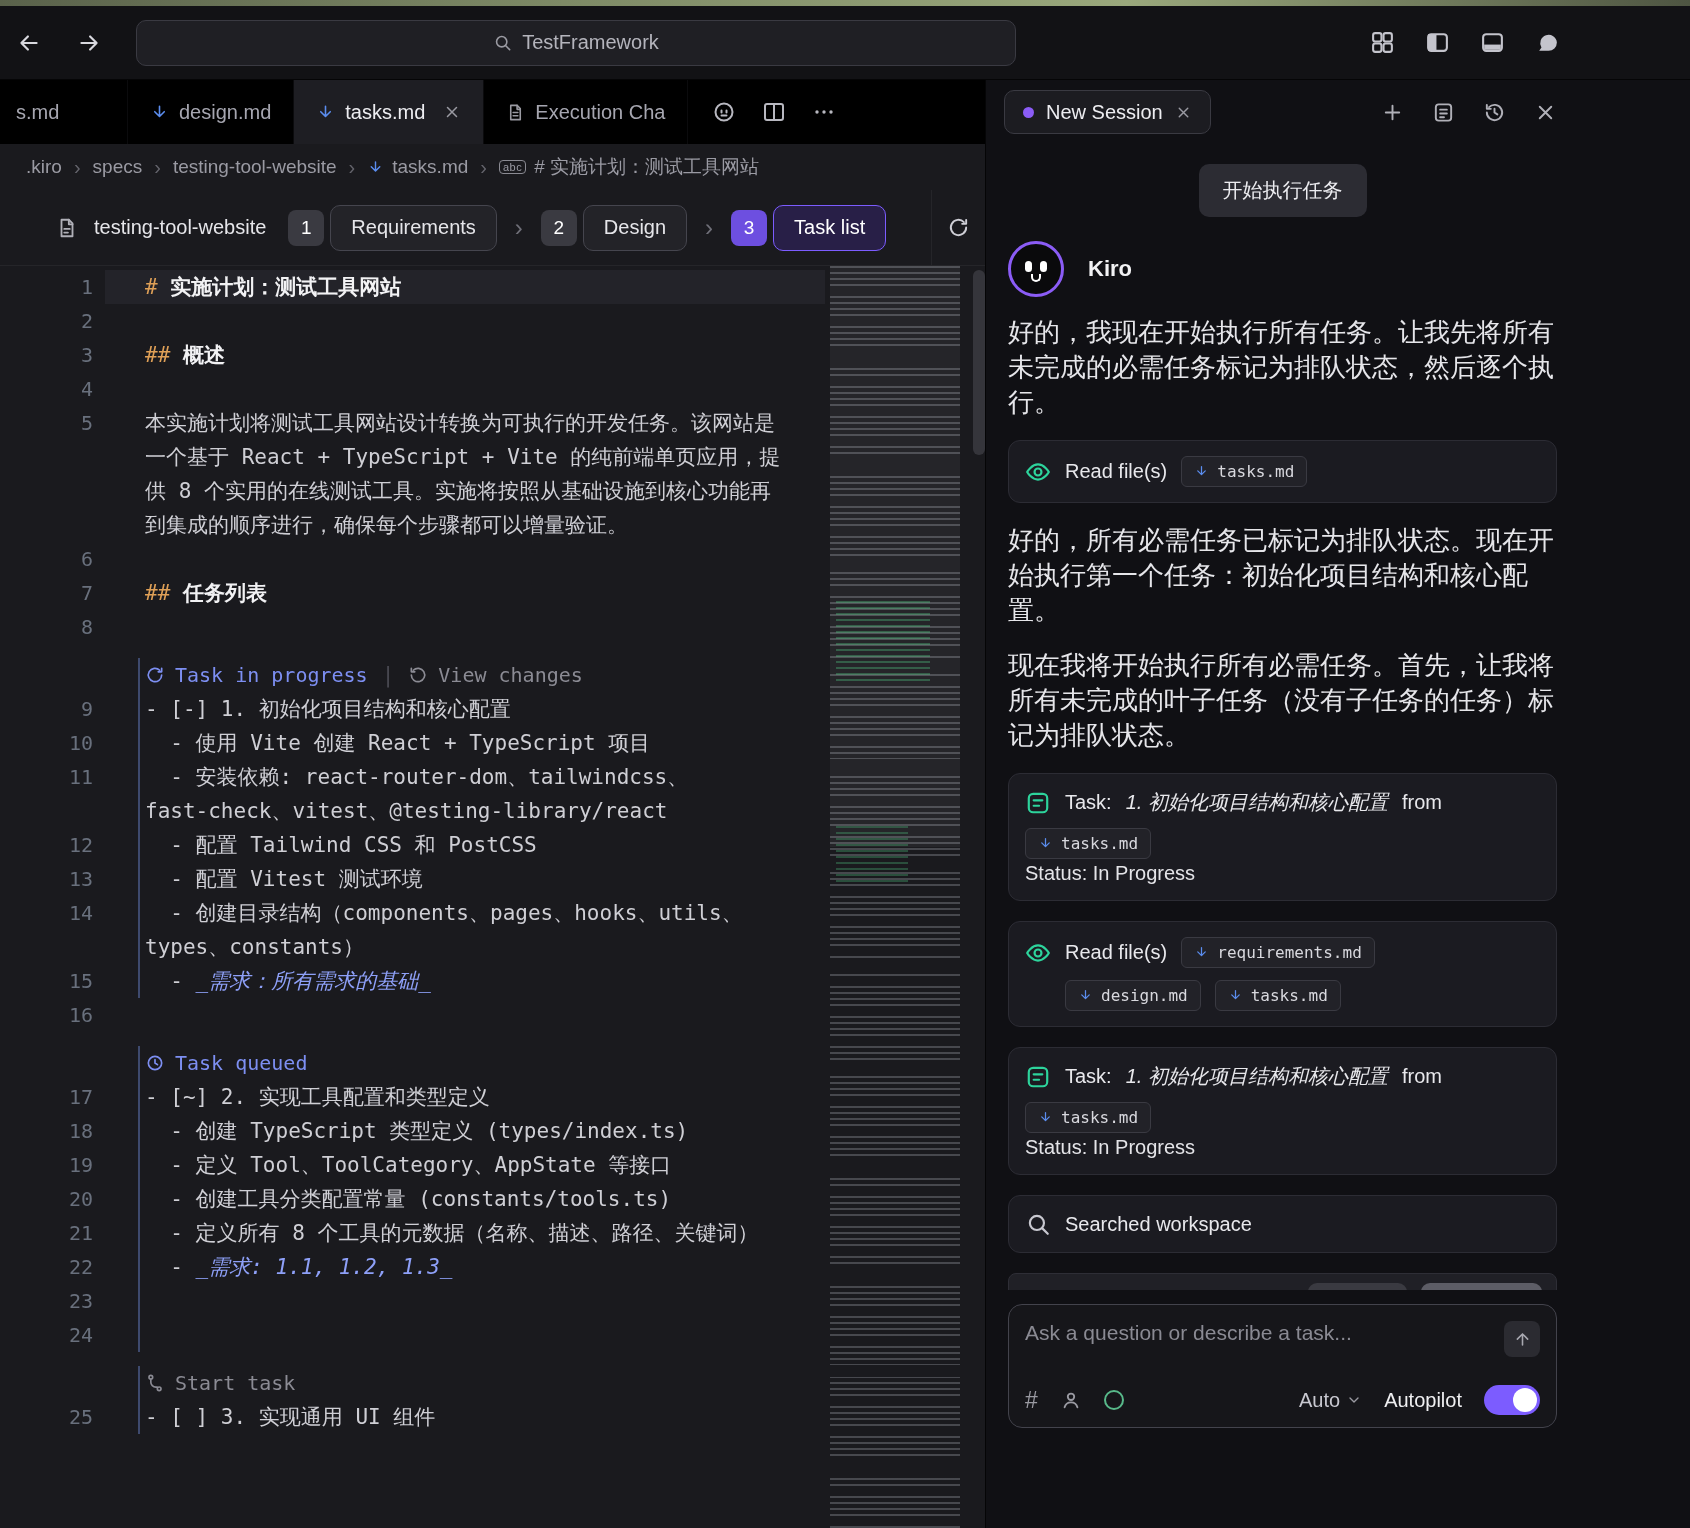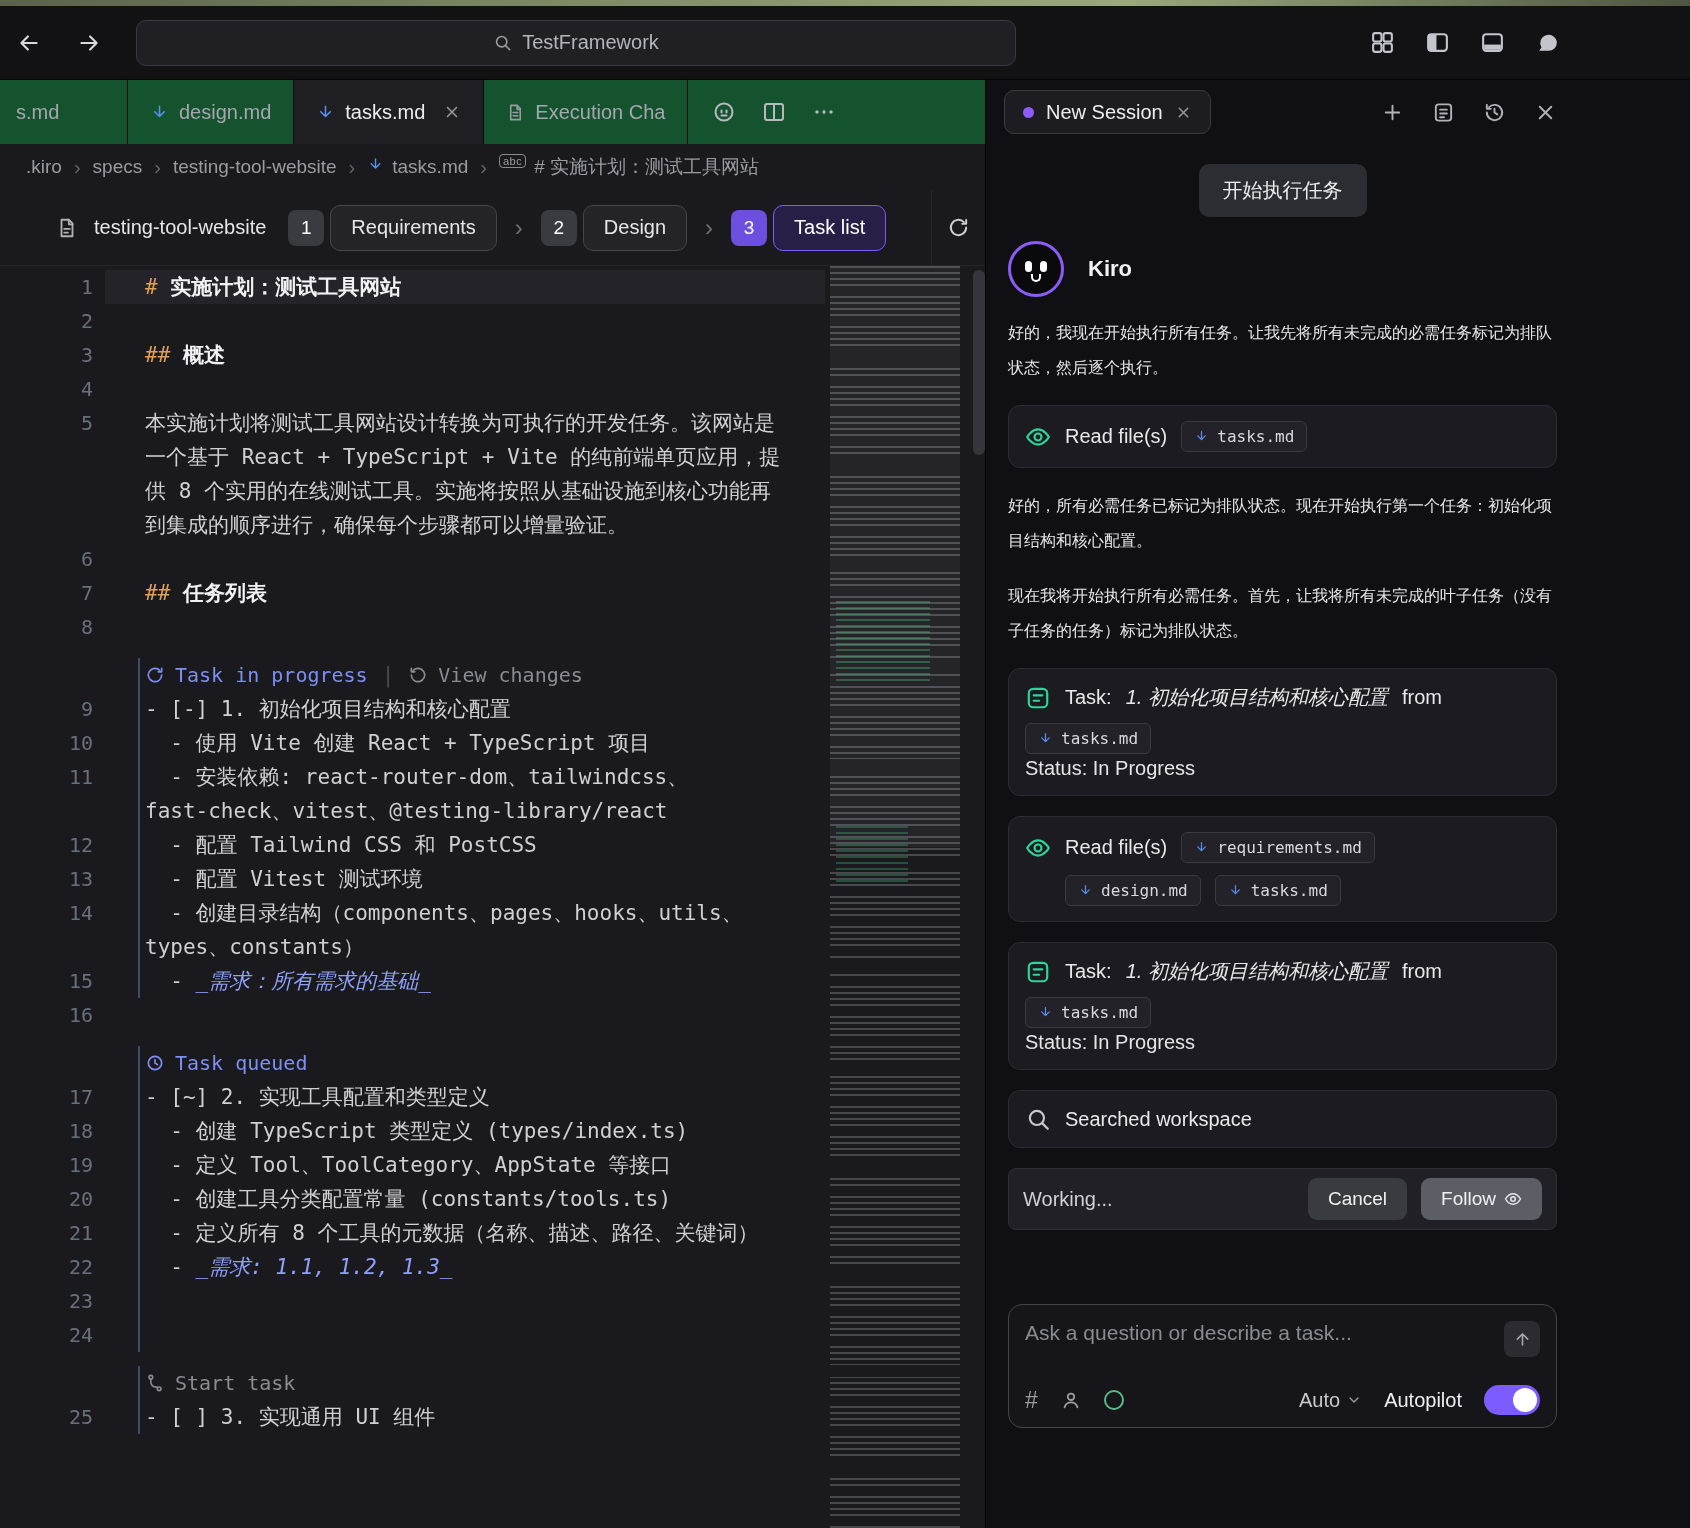--- a/index.html
+++ b/index.html
@@ -20,36 +20,36 @@
   .searchbox { margin-left:34px; width:880px; height:46px; background:#1f1f24;
     border:1px solid #3a3a42; border-radius:10px; display:flex; align-items:center;
     justify-content:center; gap:10px; color:#b4b4bc; font-size:20px; cursor:pointer; }
   .searchbox .ico { width:19px; height:19px; color:#9a9aa2; }
   .tb-right { margin-left:auto; margin-right:130px; display:flex; gap:30px; }
   .tb-right .ico { width:25px; height:25px; cursor:pointer; }
 
   
   .editor-col { position:absolute; top:80px; left:0; width:985px; bottom:0;
     background:#1a1a1e; display:flex; flex-direction:column; }
-  .tabbar { height:64px; background:#14532d; display:flex; align-items:stretch; flex:none; }
+  .tabbar { height:64px; background:#000000; display:flex; align-items:stretch; flex:none; }
   .tab { display:flex; align-items:center; gap:10px; padding:0 22px; font-size:20px;
     color:#a6a6b0; border-right:1px solid #0b0b0d; cursor:pointer; white-space:nowrap; }
   .tab.partial { width:128px; padding-left:16px; }
   .tab.active { background:#1e1e23; color:#ededf1; }
   .tab .ico { width:19px; height:19px; }
   .ic-blue { color:#5b8def; }
   .ic-gray { color:#9a9aa2; }
   .tab .close { width:18px; height:18px; color:#9a9aa2; margin-left:8px; }
   .tab-actions { display:flex; align-items:center; gap:26px; padding:0 20px; margin-left:4px; }
   .tab-actions .ico { width:24px; height:24px; color:#b8b8c0; cursor:pointer; }
 
   .breadcrumb { height:46px; display:flex; align-items:center; padding-left:26px; gap:12px;
     color:#9a9aa3; font-size:19px; flex:none; }
   .bc-sep { color:#64646c; font-size:20px; }
-  .bc-item { display:flex; align-items:flex-start; gap:8px; cursor:pointer; }
+  .bc-item { display:flex; align-items:center; gap:8px; cursor:pointer; }
   .bc-item .ico { width:17px; height:17px; }
   .abc-badge { font-size:11px; border:1px solid #8a8a92; border-radius:4px; padding:0 3px;
     color:#9a9aa3; letter-spacing:0.5px; }
 
   .specnav { height:76px; display:flex; align-items:center; gap:8px; padding:0 0 0 56px;
     border-bottom:1px solid #252529; flex:none; }
   .specnav .file-ico { width:22px; height:22px; color:#b0b0b8; margin-right:8px; }
   .spec-file { color:#e6e6ea; font-size:20px; margin-right:14px; }
   .step { display:flex; align-items:center; cursor:pointer; }
   .step-num { width:36px; height:36px; display:grid; place-items:center; background:#3a3a41;
@@ -115,21 +115,21 @@
   .agent-row { display:flex; align-items:center; gap:24px; margin-top:6px;text-align:right; }
   .kiro-avatar { width:56px; height:56px; border-radius:50%; background:#0a0a0c;
     border:3px solid #8b5cf6; position:relative; flex:none; }
   .kiro-avatar .eye { position:absolute; top:17px; width:7px; height:11px; border-radius:4px; background:#fff; }
   .kiro-avatar .eye.l { left:14px; } .kiro-avatar .eye.r { right:14px; }
   .kiro-avatar .mouth { position:absolute; left:20px; right:20px; bottom:12px; height:8px;
     border:2px solid #fff; border-top:none; border-radius:0 0 8px 8px; }
   .agent-name { color:#f2f2f4; font-size:22px; font-weight:bold; }
 
   #messages { display:flex; flex-direction:column; gap:20px; }
-  .msg-text { color:#e6e6ea; font-size:16px; line-height:35px; }
+  .msg-text { color:#e6e6ea; font-size:26px; line-height:35px; }
   .card { background:#1b1b21; border:1px solid #2c2c34; border-radius:12px; padding:15px 16px; }
   .card-row { display:flex; align-items:center; gap:14px; flex-wrap:wrap; row-gap:12px; }
   .card-row.sub { margin-top:12px; padding-left:40px; }
   .card-ic { width:26px; height:26px; color:#c8c8d0; flex:none; }
   .green { color:#2dd49c; }
   .card-title { color:#e8e8ec; font-size:20px; }
   .task-name { color:#e8e8ec; font-size:20px; font-style:italic; }
   .badge { display:inline-flex; align-items:center; gap:8px; background:#222228;
     border:1px solid #3a3a42; border-radius:6px; padding:5px 12px;
     font-family:"DejaVu Sans Mono","Liberation Mono",monospace; font-size:16px; color:#d8d8de; cursor:pointer; }

